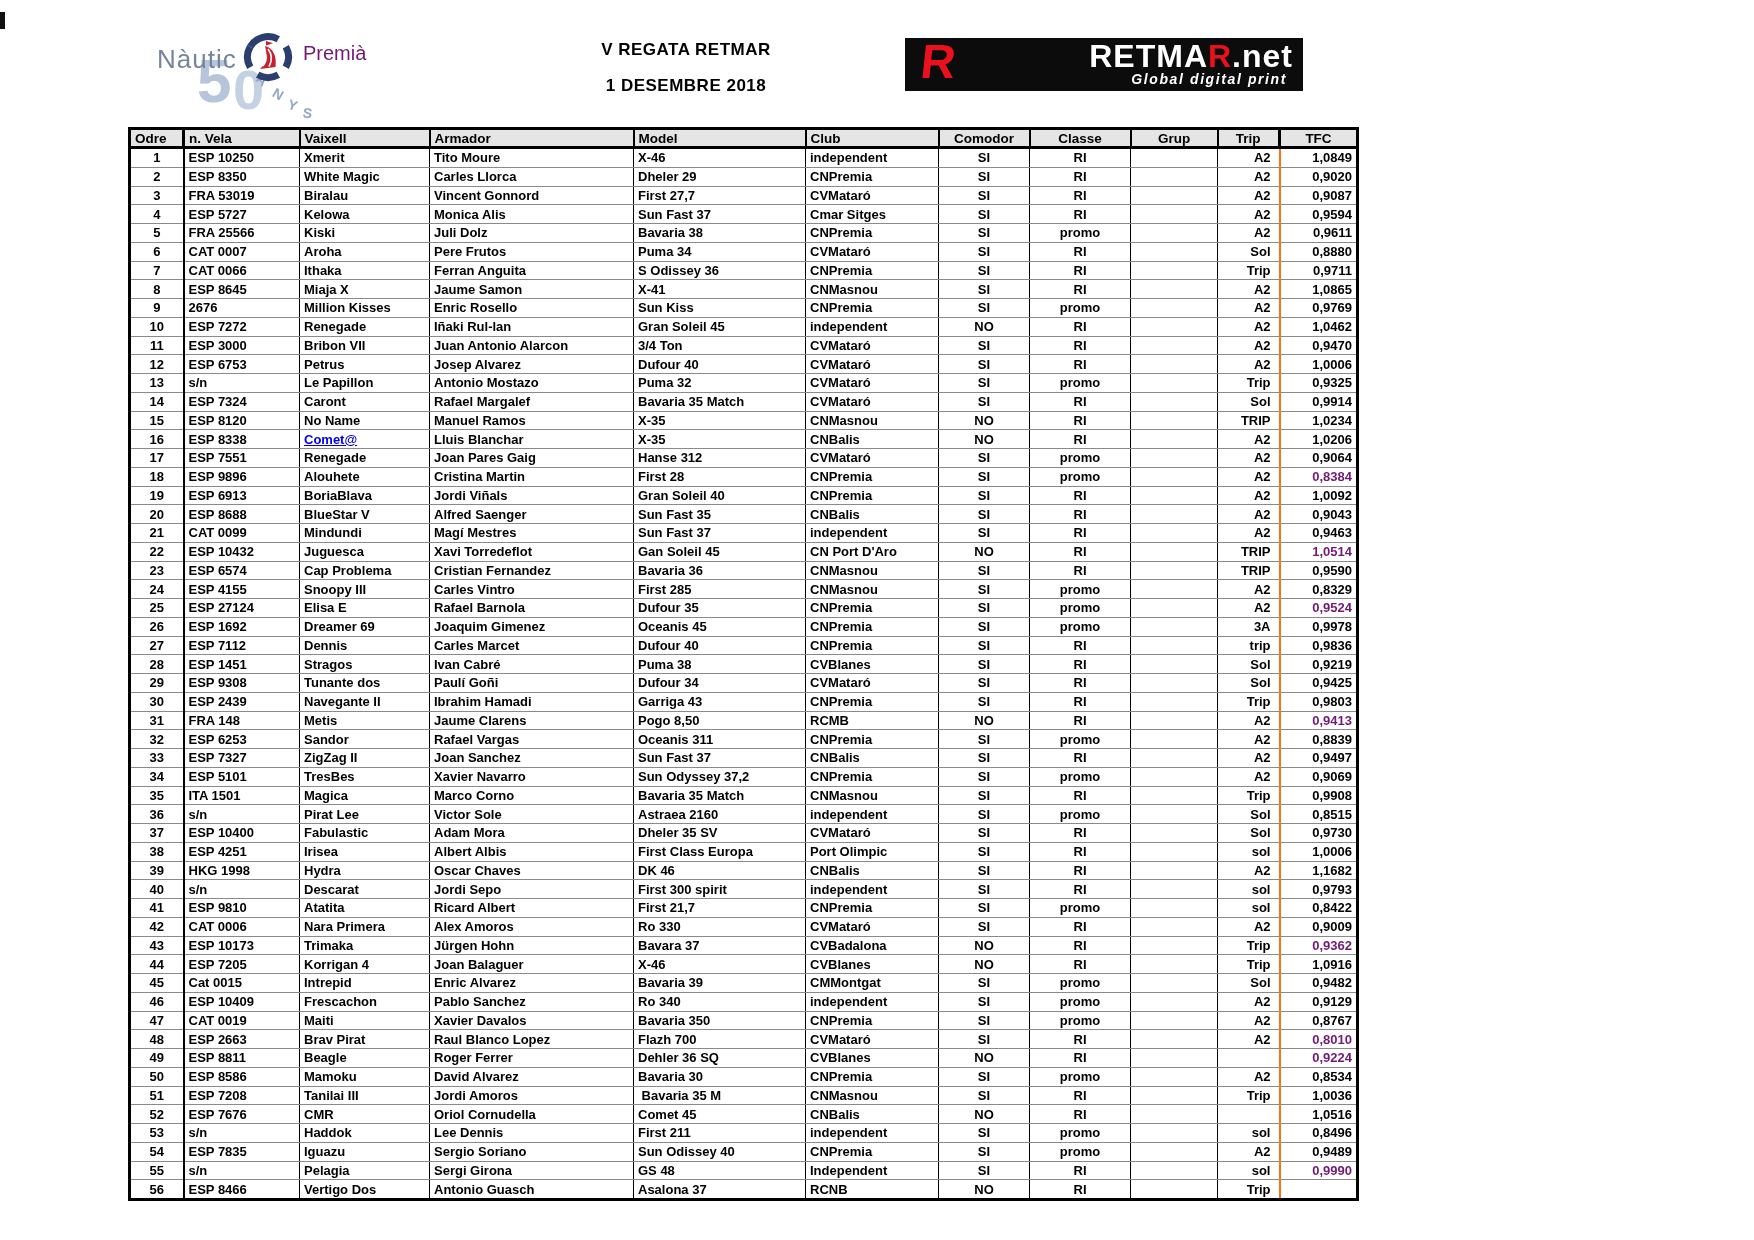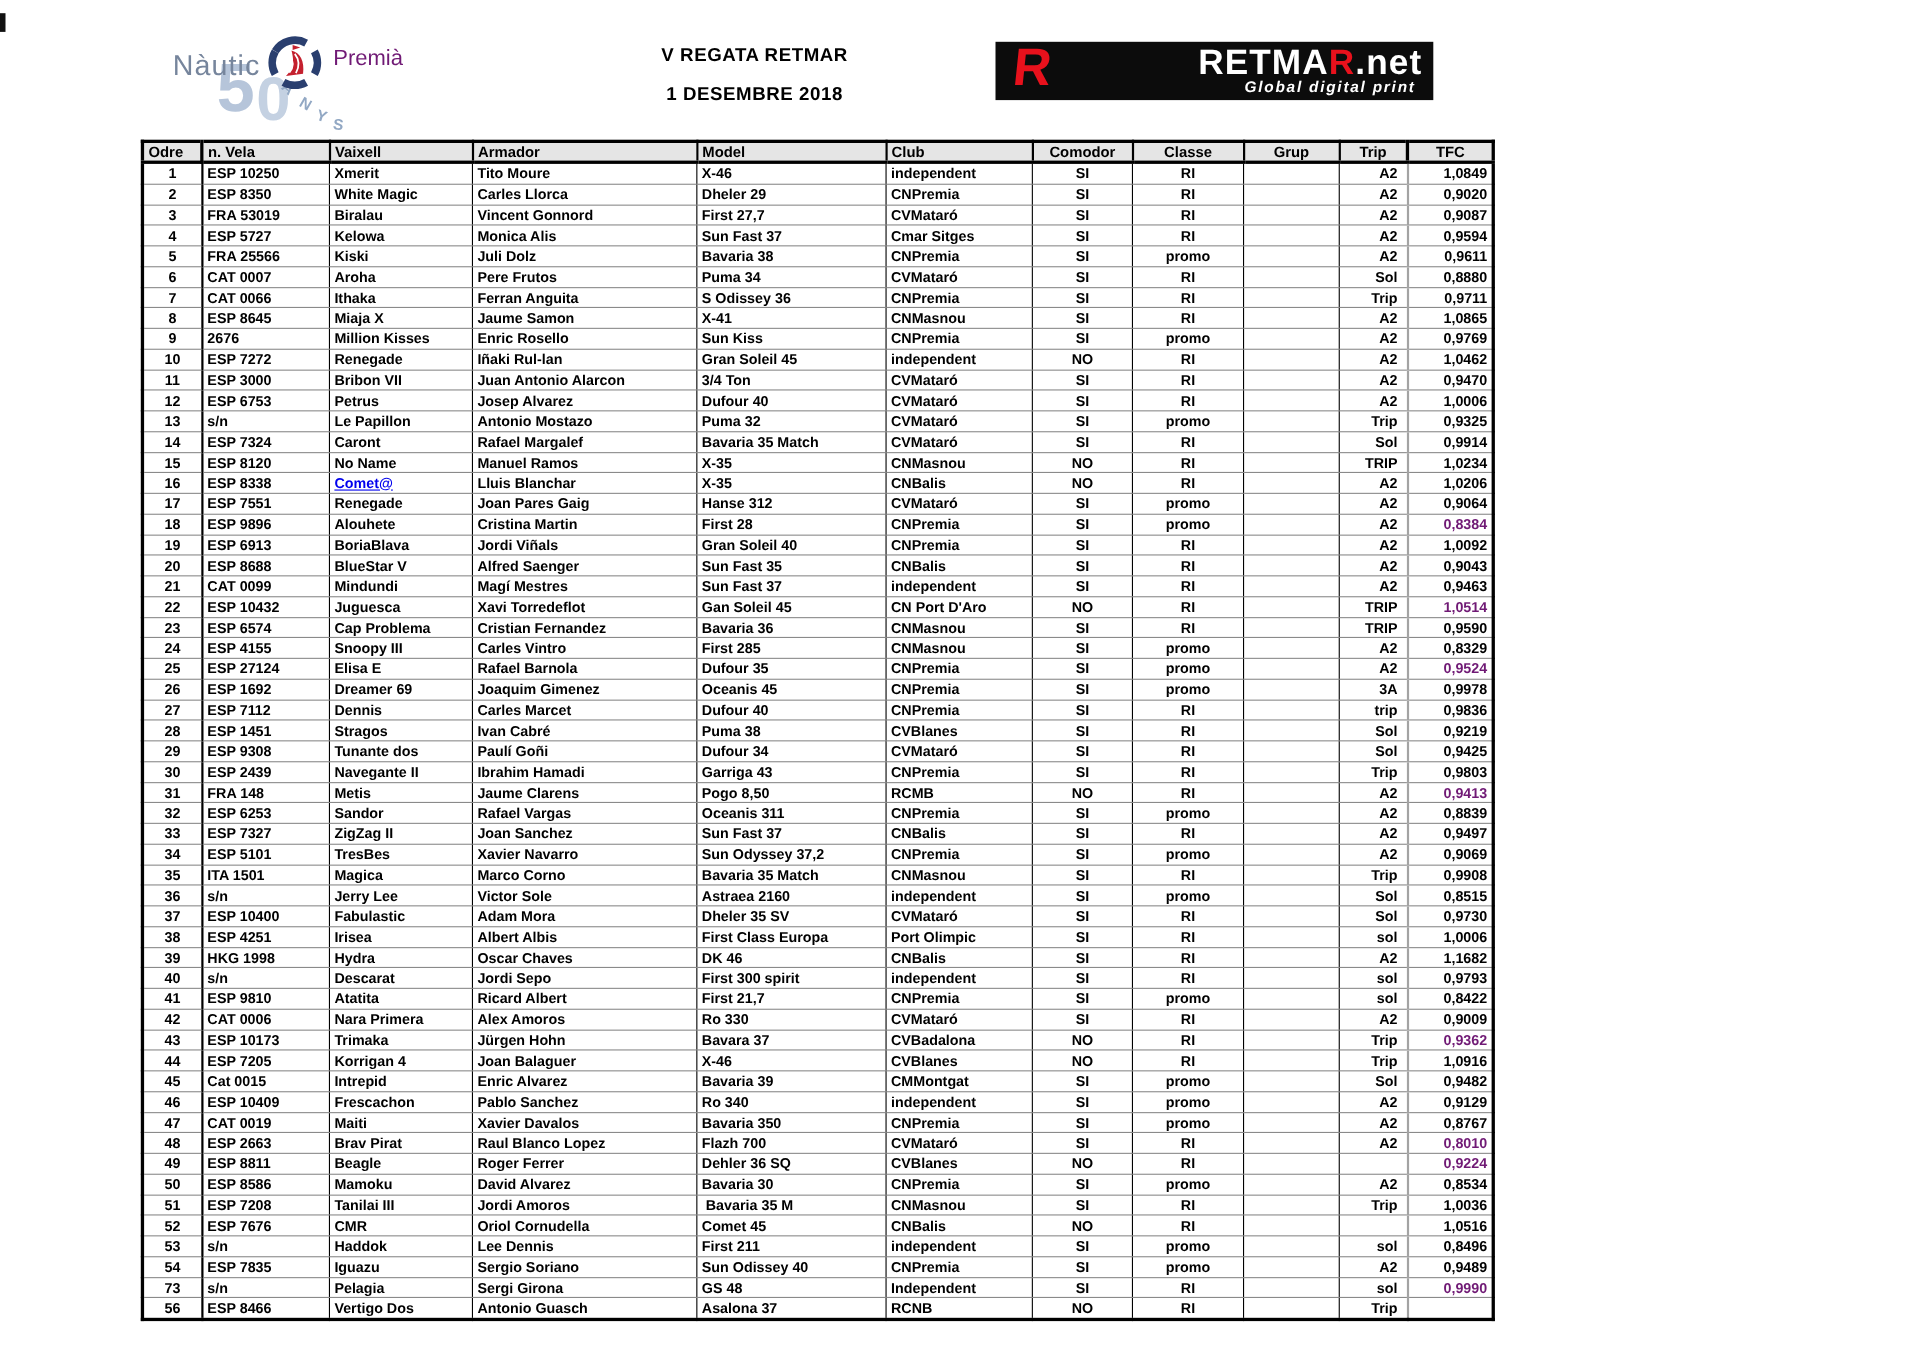--- a/index.html
+++ b/index.html
@@ -33,21 +33,21 @@
   table.results{position:absolute;left:128px;top:127px;width:1228px;border-collapse:collapse;table-layout:fixed;border:3px solid #000;}
   .results th{border:2px solid #000;border-bottom:3px solid #000;font-size:13.5px;font-weight:700;height:16px;padding:0 4px;white-space:pre;overflow:hidden;background:#e5e5e5;}
   .results td{border:1px solid #000;border-top:1px solid #8a8a8a;border-bottom:1px solid #8a8a8a;font-size:13px;font-weight:700;height:17.75px;padding:0 4px;white-space:pre;overflow:hidden;line-height:1;}
   .results .h-left{text-align:left;}
   .results .h-center{text-align:center;}
   .results td.a-left{text-align:left;}
   .results td.a-center{text-align:center;}
   .results td.a-right{text-align:right;}
   .results td.c-odre{border-right:2px solid #000;text-align:center;}
   .results th.c-odre{border-right:3px solid #000;}
-  .results td.c-tfc{border-left:2px solid #a3a3a3;}
+  .results td.c-tfc{border-left:2px solid #f97316;}
   .results th.c-tfc{border-left:3px solid #000;}
   .results td.c-trip{padding-right:8px;}
   .results td.red{color:#701a75;}
   .results a{color:#0000ee;text-decoration:underline;}
 </style>
 </head>
 <body>
 
 <div class="artifact"></div>
 
@@ -568,21 +568,21 @@
         <td class="c-club a-left">CNMasnou</td>
         <td class="c-comodor a-center">SI</td>
         <td class="c-classe a-center">RI</td>
         <td class="c-grup a-center"></td>
         <td class="c-trip a-right">Trip</td>
         <td class="c-tfc a-right">0,9908</td>
       </tr>
       <tr>
         <td class="c-odre a-center">36</td>
         <td class="c-vela a-left">s/n</td>
-        <td class="c-vaixell a-left">Jerry Lee</td>
+        <td class="c-vaixell a-left">Pirat Lee</td>
         <td class="c-armador a-left">Victor Sole</td>
         <td class="c-model a-left">Astraea 2160</td>
         <td class="c-club a-left">independent</td>
         <td class="c-comodor a-center">SI</td>
         <td class="c-classe a-center">promo</td>
         <td class="c-grup a-center"></td>
         <td class="c-trip a-right">Sol</td>
         <td class="c-tfc a-right">0,8515</td>
       </tr>
       <tr>
@@ -813,21 +813,21 @@
         <td class="c-armador a-left">Sergio Soriano</td>
         <td class="c-model a-left">Sun Odissey 40</td>
         <td class="c-club a-left">CNPremia</td>
         <td class="c-comodor a-center">SI</td>
         <td class="c-classe a-center">promo</td>
         <td class="c-grup a-center"></td>
         <td class="c-trip a-right">A2</td>
         <td class="c-tfc a-right">0,9489</td>
       </tr>
       <tr>
-        <td class="c-odre a-center">73</td>
+        <td class="c-odre a-center">55</td>
         <td class="c-vela a-left">s/n</td>
         <td class="c-vaixell a-left">Pelagia</td>
         <td class="c-armador a-left">Sergi Girona</td>
         <td class="c-model a-left">GS 48</td>
         <td class="c-club a-left">Independent</td>
         <td class="c-comodor a-center">SI</td>
         <td class="c-classe a-center">RI</td>
         <td class="c-grup a-center"></td>
         <td class="c-trip a-right">sol</td>
         <td class="c-tfc a-right red">0,9990</td>

